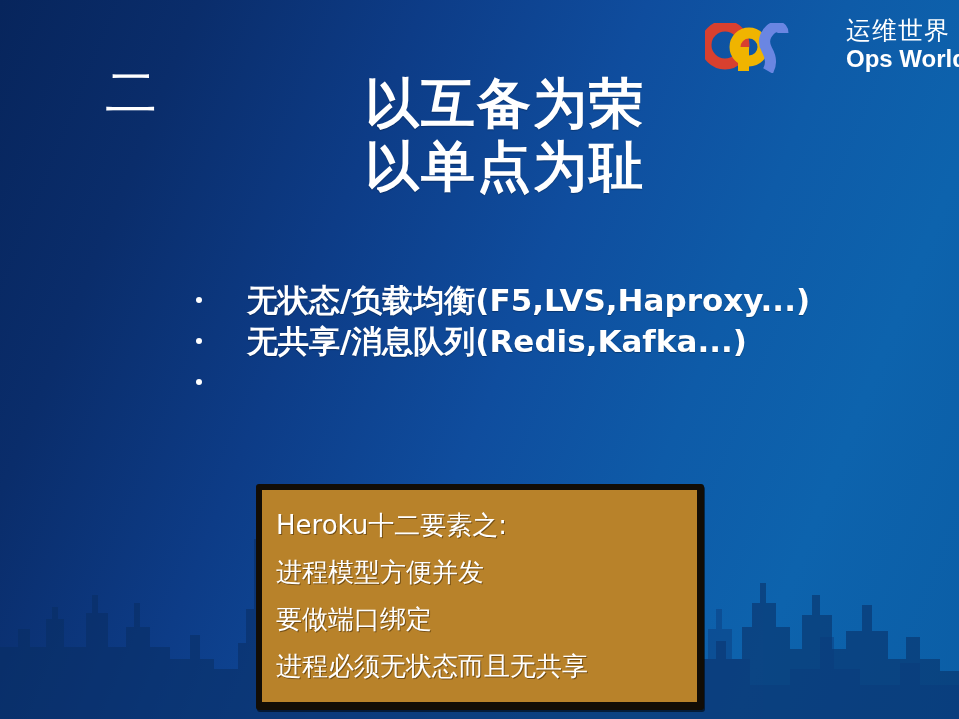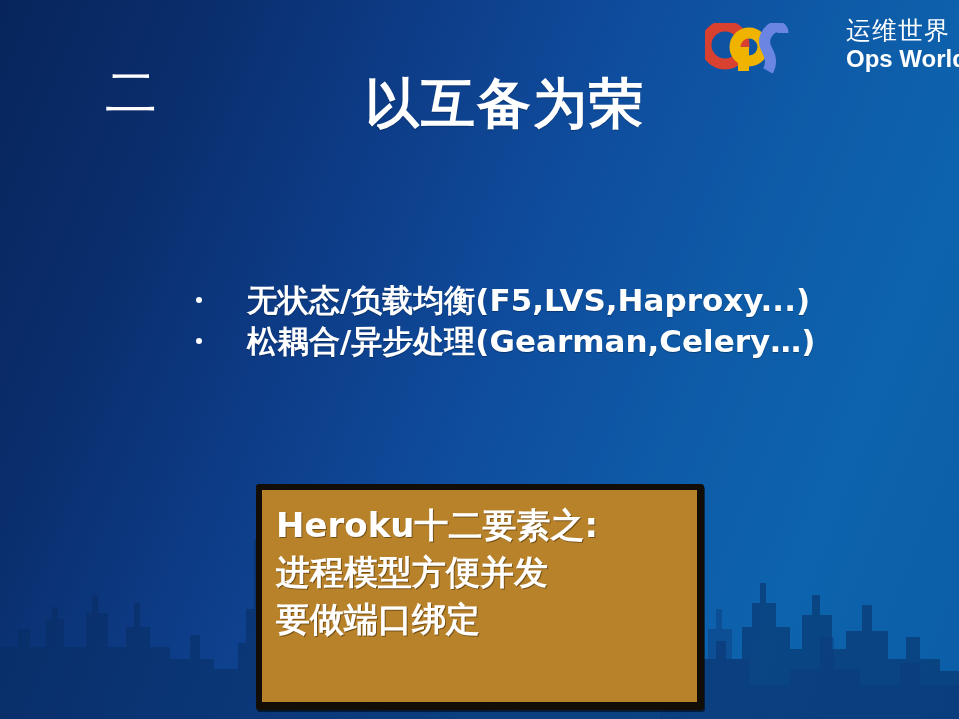--- a/index.html
+++ b/index.html
@@ -181,22 +181,22 @@
   }
   .callout-lines {
     position: absolute;
     left: 20px;
     top: 18px;
     right: 8px;
     bottom: 4px;
   }
   .callout-line {
     font-family: "DejaVu Sans", sans-serif;
-    font-weight: 700;
-    font-size: 34px;
+    font-weight: 400;
+    font-size: 26px;
     line-height: 47px;
     color: #ffffff;
     white-space: nowrap;
     text-shadow: 1px 1px 0 rgba(60,38,6,0.55);
   }
 </style>
 </head>
 <body>
 
 <div id="slide">
@@ -229,36 +229,41 @@
       <div class="logo-cn">运维世界</div>
       <div class="logo-en">Ops World</div>
       <div class="logo-tick"></div>
     </div>
   </div>
 
   <div class="section-num">二</div>
 
   <div class="heading">
     <span class="ln">以互备为荣</span>
+    <span class="ln">以单点为耻</span>
   </div>
 
   <div class="bullets">
     <div class="bullet-row">
       <span class="bullet-dot"></span>
       <span class="bullet-text">无状态/负载均衡(F5,LVS,Haproxy...)</span>
     </div>
     <div class="bullet-row">
       <span class="bullet-dot"></span>
-      <span class="bullet-text">松耦合/异步处理(Gearman,Celery…)</span>
+      <span class="bullet-text">无共享/消息队列(Redis,Kafka...)</span>
+    </div>
+    <div class="bullet-row">
+      <span class="bullet-dot"></span>
     </div>
   </div>
 
   <div class="callout">
     <div class="callout-border"></div>
     <div class="callout-fill"></div>
     <div class="callout-lines">
       <div class="callout-line">Heroku十二要素之:</div>
       <div class="callout-line">进程模型方便并发</div>
       <div class="callout-line">要做端口绑定</div>
+      <div class="callout-line">进程必须无状态而且无共享</div>
     </div>
   </div>
 
 </div>
 
 </body></html>

